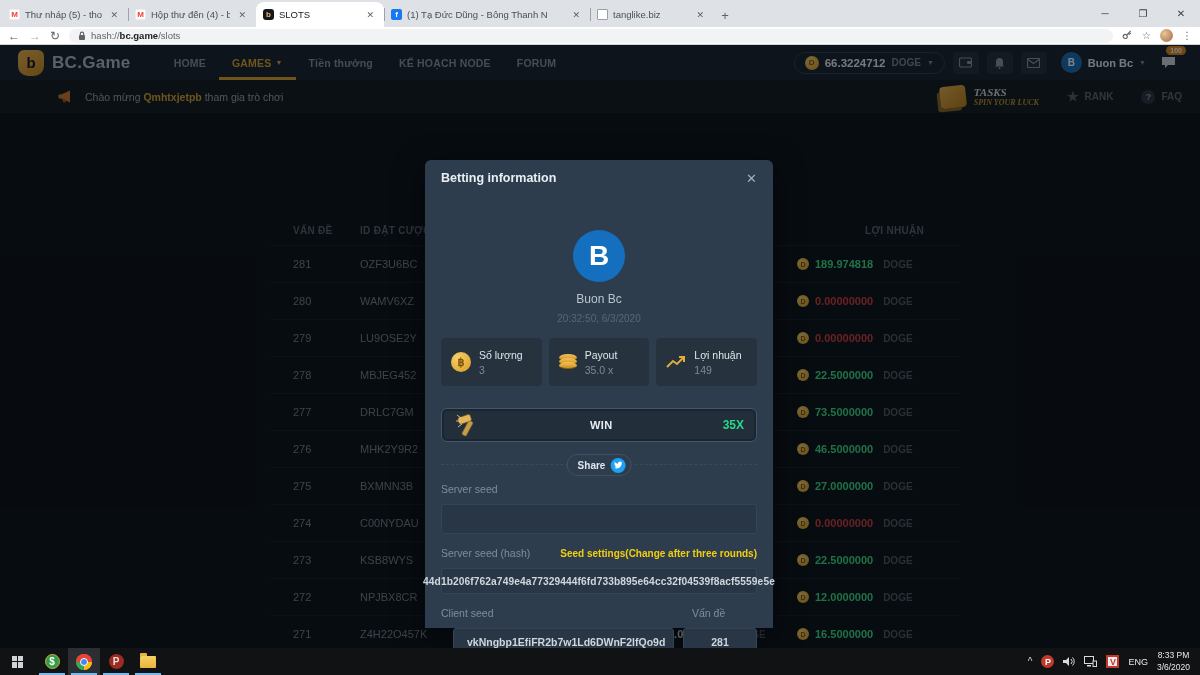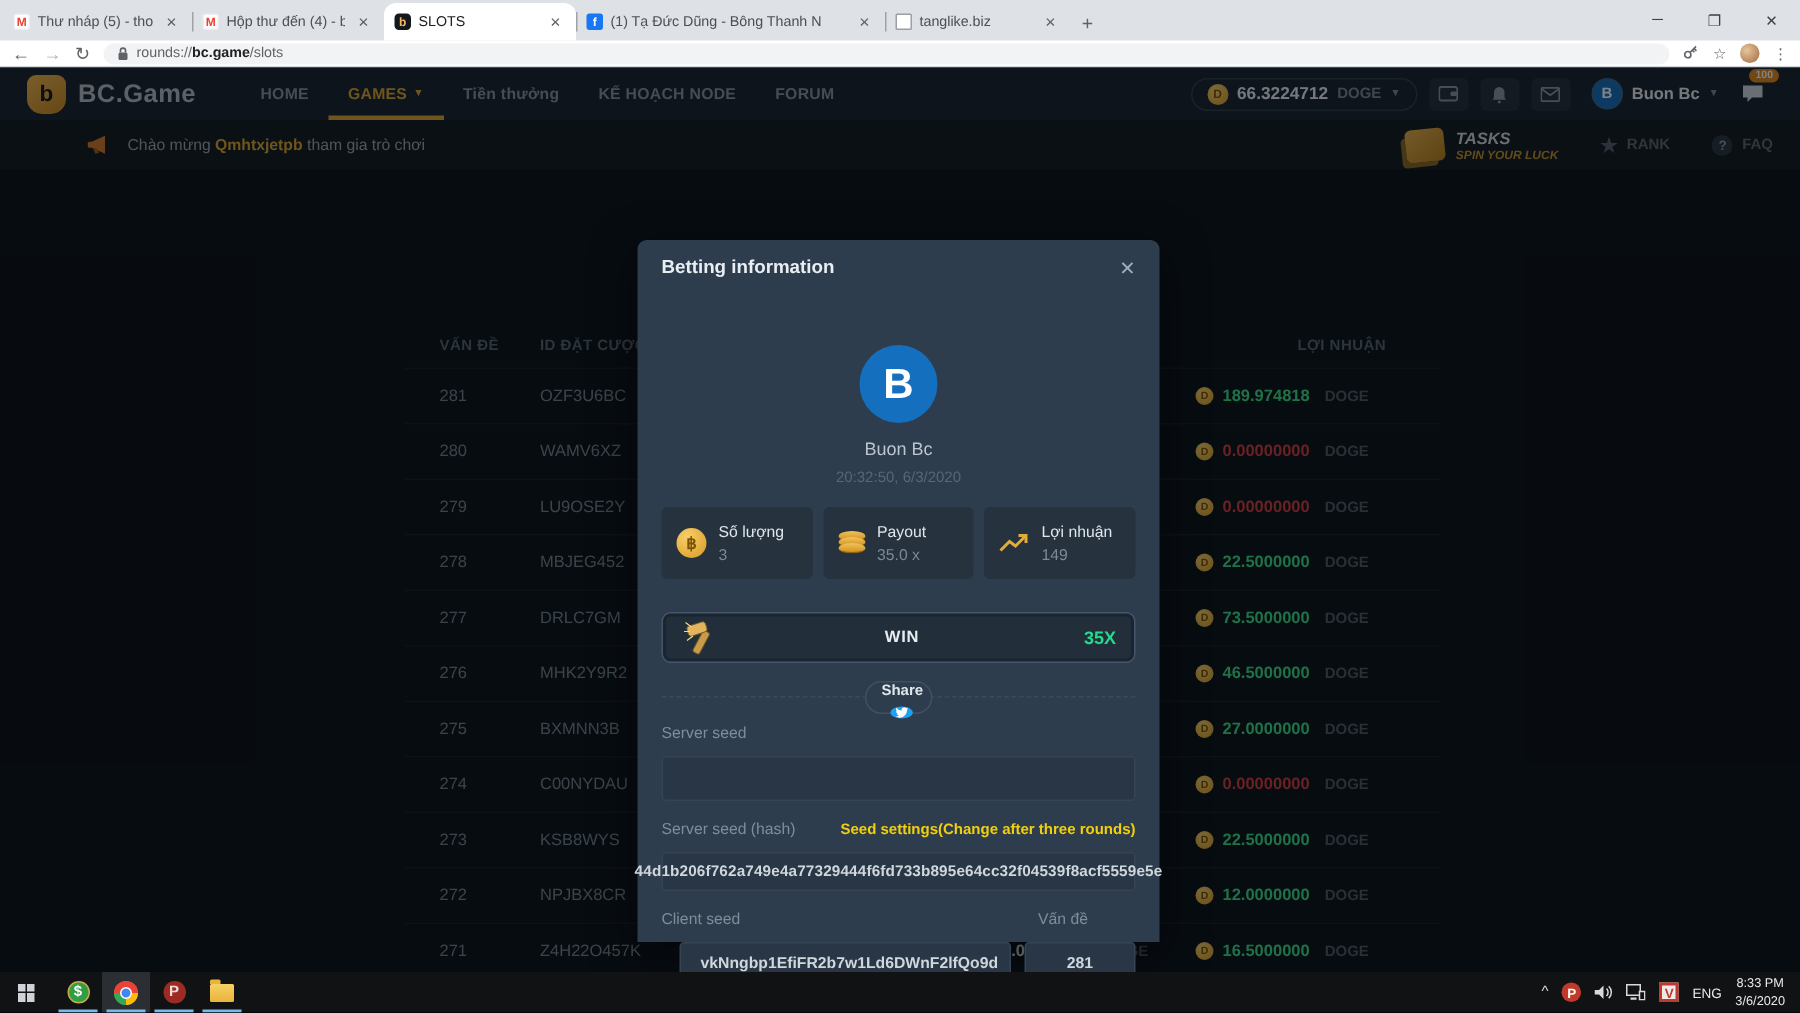--- a/index.html
+++ b/index.html
@@ -75,21 +75,21 @@
   .user-name { color:#e8edf2; font-size:11px; font-weight:bold; }
   .chat-btn { position:relative; width:28px; height:22px; display:flex; align-items:center;
     justify-content:center; }
   .chat-badge { position:absolute; top:-6px; right:-4px; background:#e08a1e; color:#fff;
     font-size:7px; font-weight:bold; border-radius:7px; padding:1px 4px; }
 
   .notif { height:33px; background:#141a21; display:flex; align-items:center; padding:0 18px 0 58px; }
   .notif-text { color:#9aa4ad; font-size:10.5px; margin-left:10px; }
   .notif-text b { color:#d9a430; font-weight:bold; }
   .notif-right { margin-left:auto; display:flex; align-items:center; gap:28px; }
-  .tasks { display:flex; align-items:flex-end; gap:8px; }
+  .tasks { display:flex; align-items:flex-start; gap:8px;font-family:Liberation Serif, serif; }
   .tasks-box { width:26px; height:22px; background:linear-gradient(145deg,#e7b04a,#b97f1a);
     border-radius:4px; transform:rotate(-6deg); box-shadow:-4px 4px 0 -1px #8a6a22; }
   .tasks-title { color:#cfd6dd; font-size:11px; font-weight:bold; font-style:italic; }
   .tasks-sub { color:#c2912d; font-size:8px; font-weight:bold; font-style:italic; }
   .rank, .faq { display:flex; align-items:center; gap:6px; color:#5d6872;
     font-size:10px; font-weight:bold; }
   .star-ico { color:#55606a; font-size:13px; }
   .q-ico { width:14px; height:14px; border-radius:50%; background:#2a343f; color:#8b98a4;
     font-size:9px; font-weight:bold; display:flex; align-items:center; justify-content:center; }
 
@@ -134,21 +134,21 @@
   .winbar { margin-top:22px; height:34px; border:1px solid #44566a; background:#222e3a;
     border-radius:6px; display:flex; align-items:center; padding:0 12px;
     box-shadow:inset 0 0 0 2px #1b2530; }
   .winbar .w-label { flex:1; text-align:center; color:#e8edf2; font-size:11px; font-weight:bold;
     letter-spacing:.5px; }
   .winbar .w-mult { color:#27d98c; font-size:12px; font-weight:bold; }
   .hammer { width:26px; height:26px; flex:none; }
   .share-row { margin-top:22px; position:relative; border-top:1px dashed #3c4957; }
   .share-pill { position:absolute; left:50%; top:-11px; transform:translateX(-50%);
     background:#2e3d4d; border:1px solid #41505f; border-radius:12px; height:22px;
-    display:flex; align-items:center; gap:5px; padding:0 5px 0 10px;flex-direction:column; }
+    display:flex; align-items:center; gap:5px; padding:0 5px 0 10px; }
   .share-label { color:#dfe6ec; font-size:10px; font-weight:bold; }
   .tw-circle { width:15px; height:15px; border-radius:50%; background:#1da1f2; display:flex;
     align-items:center; justify-content:center; }
   .f-label { color:#7f8d99; font-size:10.5px; }
   .f-row { display:flex; align-items:baseline; }
   .seed-link { margin-left:auto; color:#f2cf0e; font-size:10px; font-weight:bold; }
   .f-input { background:#283645; border:1px solid #344455; border-radius:3px; color:#cfd6dc;
     font-size:10.5px; display:flex; align-items:center; }
   .srv-input { height:30px; margin-top:9px; }
   .hash-input { height:26px; margin-top:9px; justify-content:center; font-weight:bold;
@@ -233,21 +233,21 @@
   </div>
   <div class="toolbar">
     <span class="navbtn">←</span>
     <span class="navbtn dim">→</span>
     <span class="navbtn">↻</span>
     <div class="urlbar">
       <svg width="8" height="10" viewBox="0 0 8 10">
         <rect x="1" y="4" width="6" height="5" rx="1" fill="#5f6368"></rect>
         <path d="M2.3 4 V2.8 a1.7 1.7 0 0 1 3.4 0 V4" fill="none" stroke="#5f6368" stroke-width="1.1"></path>
       </svg>
-      <span><span class="scheme">rounds://</span><span class="host">bc.game</span><span class="path">/slots</span></span>
+      <span><span class="scheme">hash://</span><span class="host">bc.game</span><span class="path">/slots</span></span>
     </div>
     <svg width="11" height="11" viewBox="0 0 24 24">
       <circle cx="7" cy="14" r="4.5" fill="none" stroke="#5f6368" stroke-width="2.4"></circle>
       <path d="M10.5 10.5 L19 2 M16 5 L19.5 8.5 M13.5 7.5 L16.5 10.5" stroke="#5f6368" stroke-width="2.4" fill="none"></path>
     </svg>
     <span class="tb-ico">☆</span>
     <span class="tb-avatar"></span>
     <span class="tb-ico">⋮</span>
   </div>
 </div>

